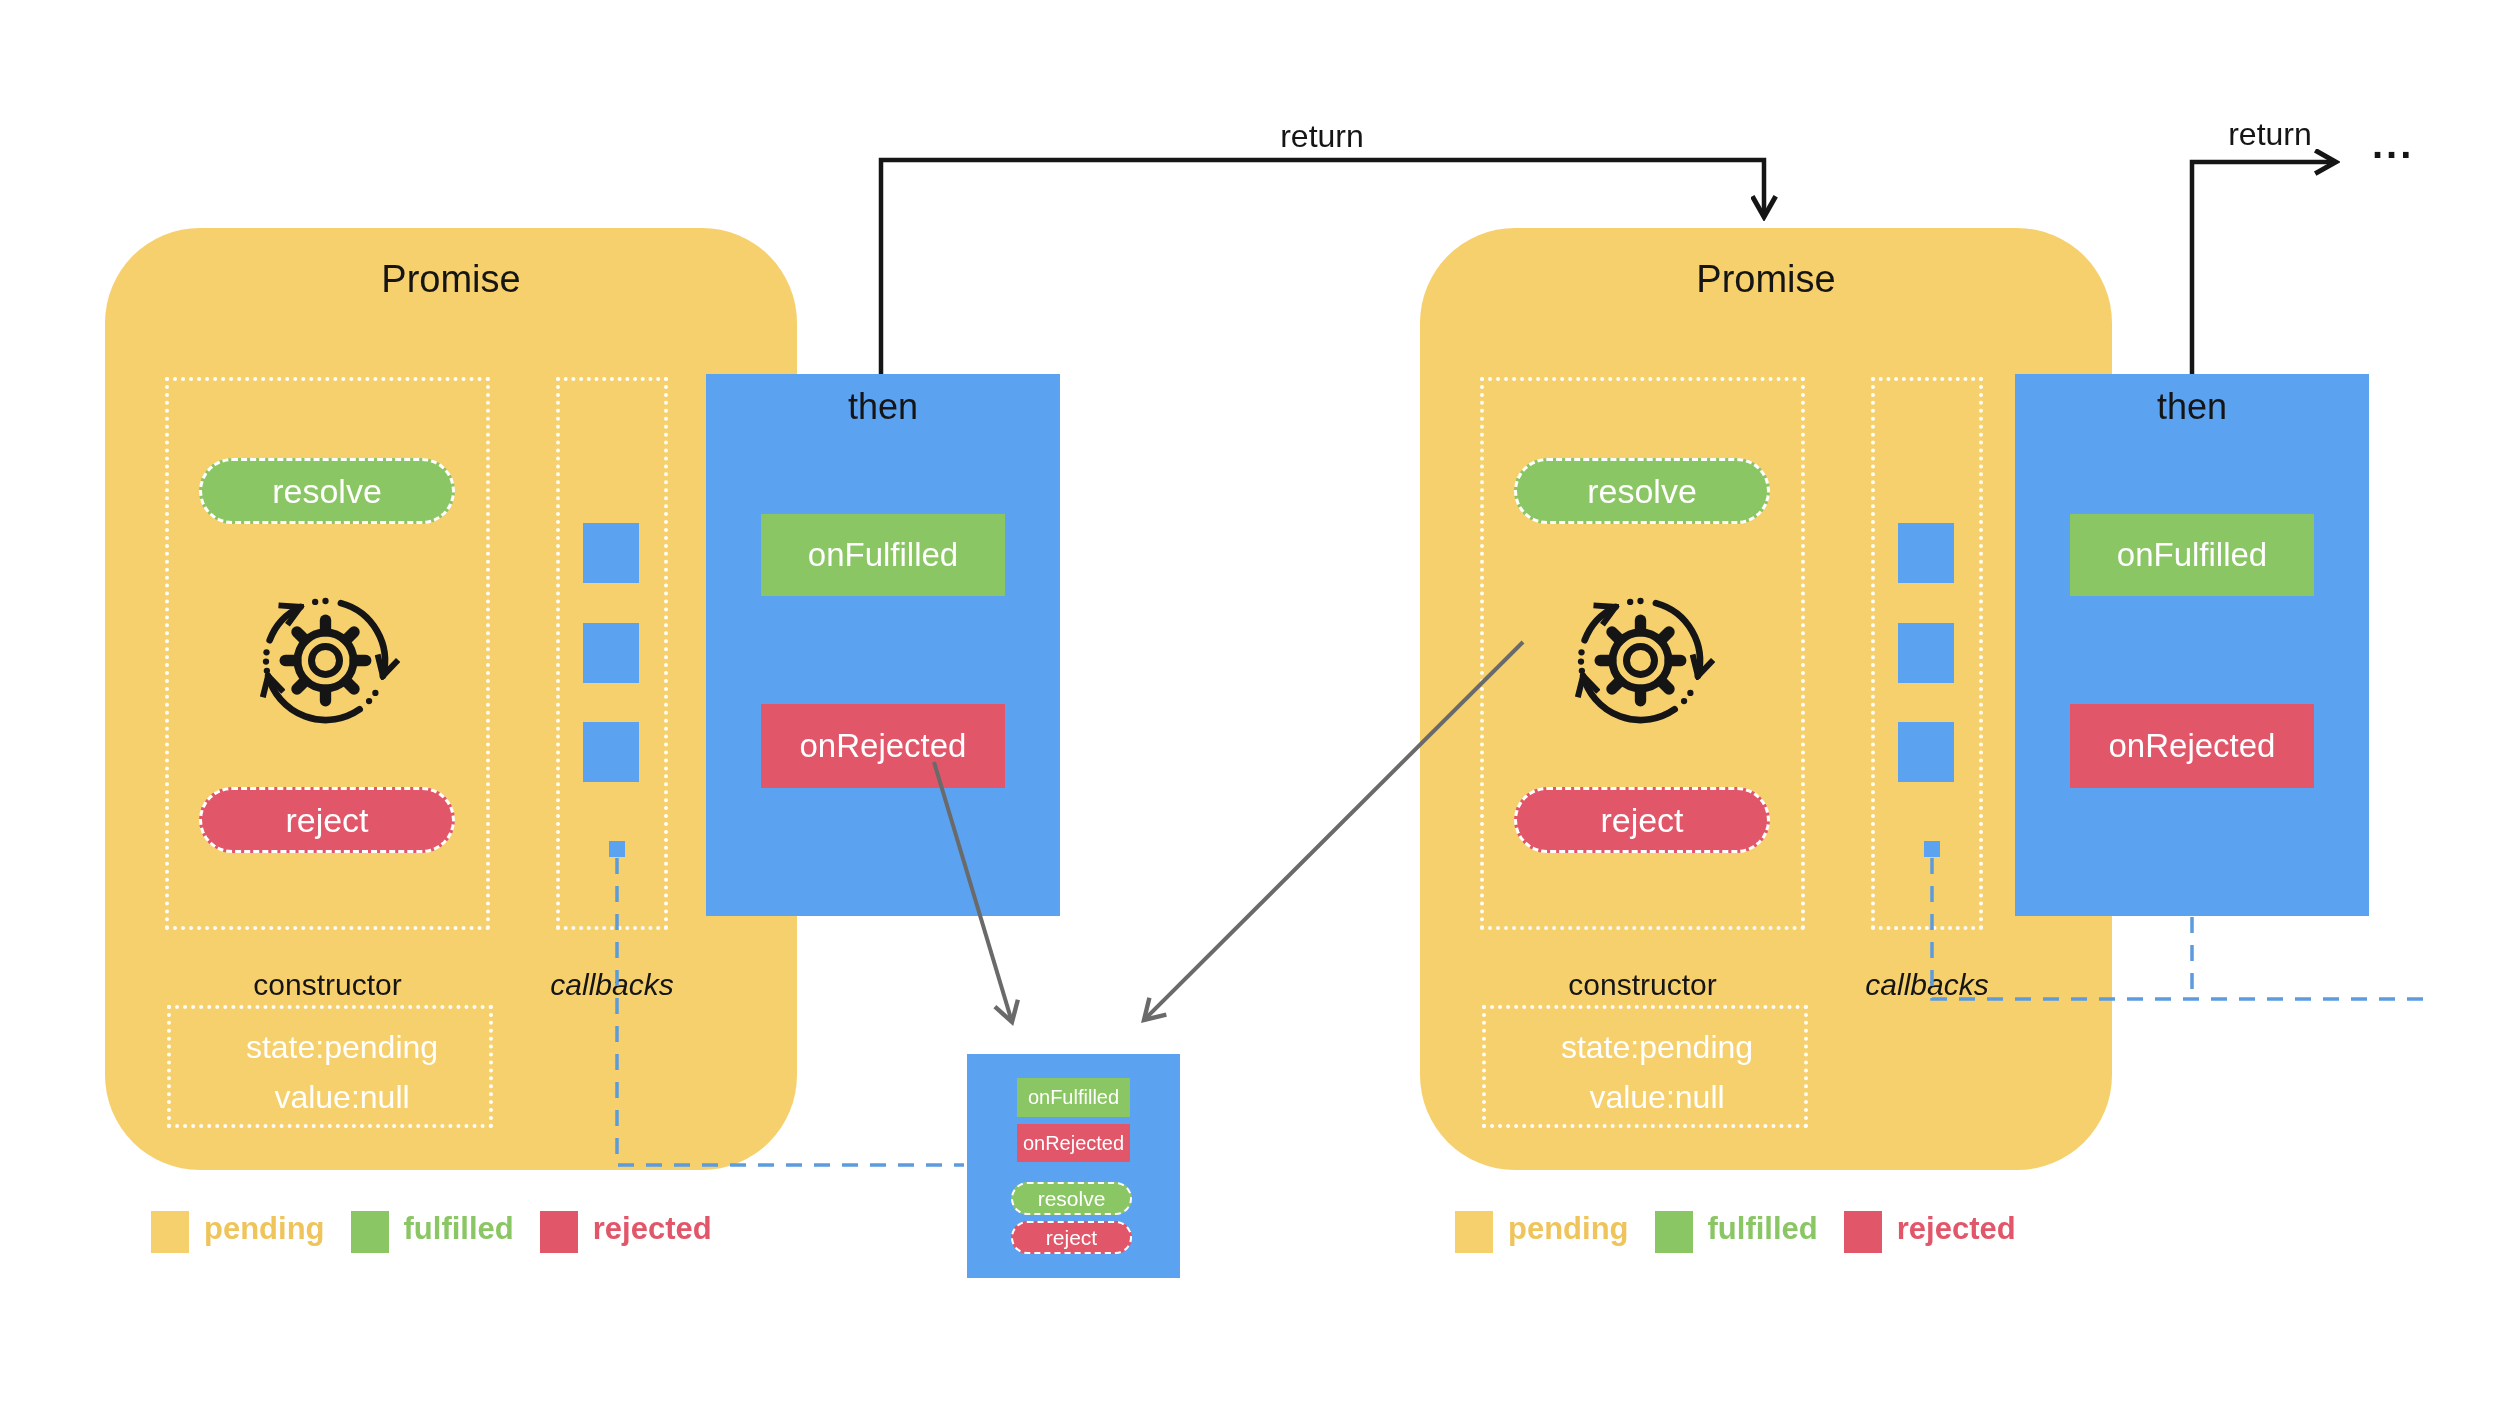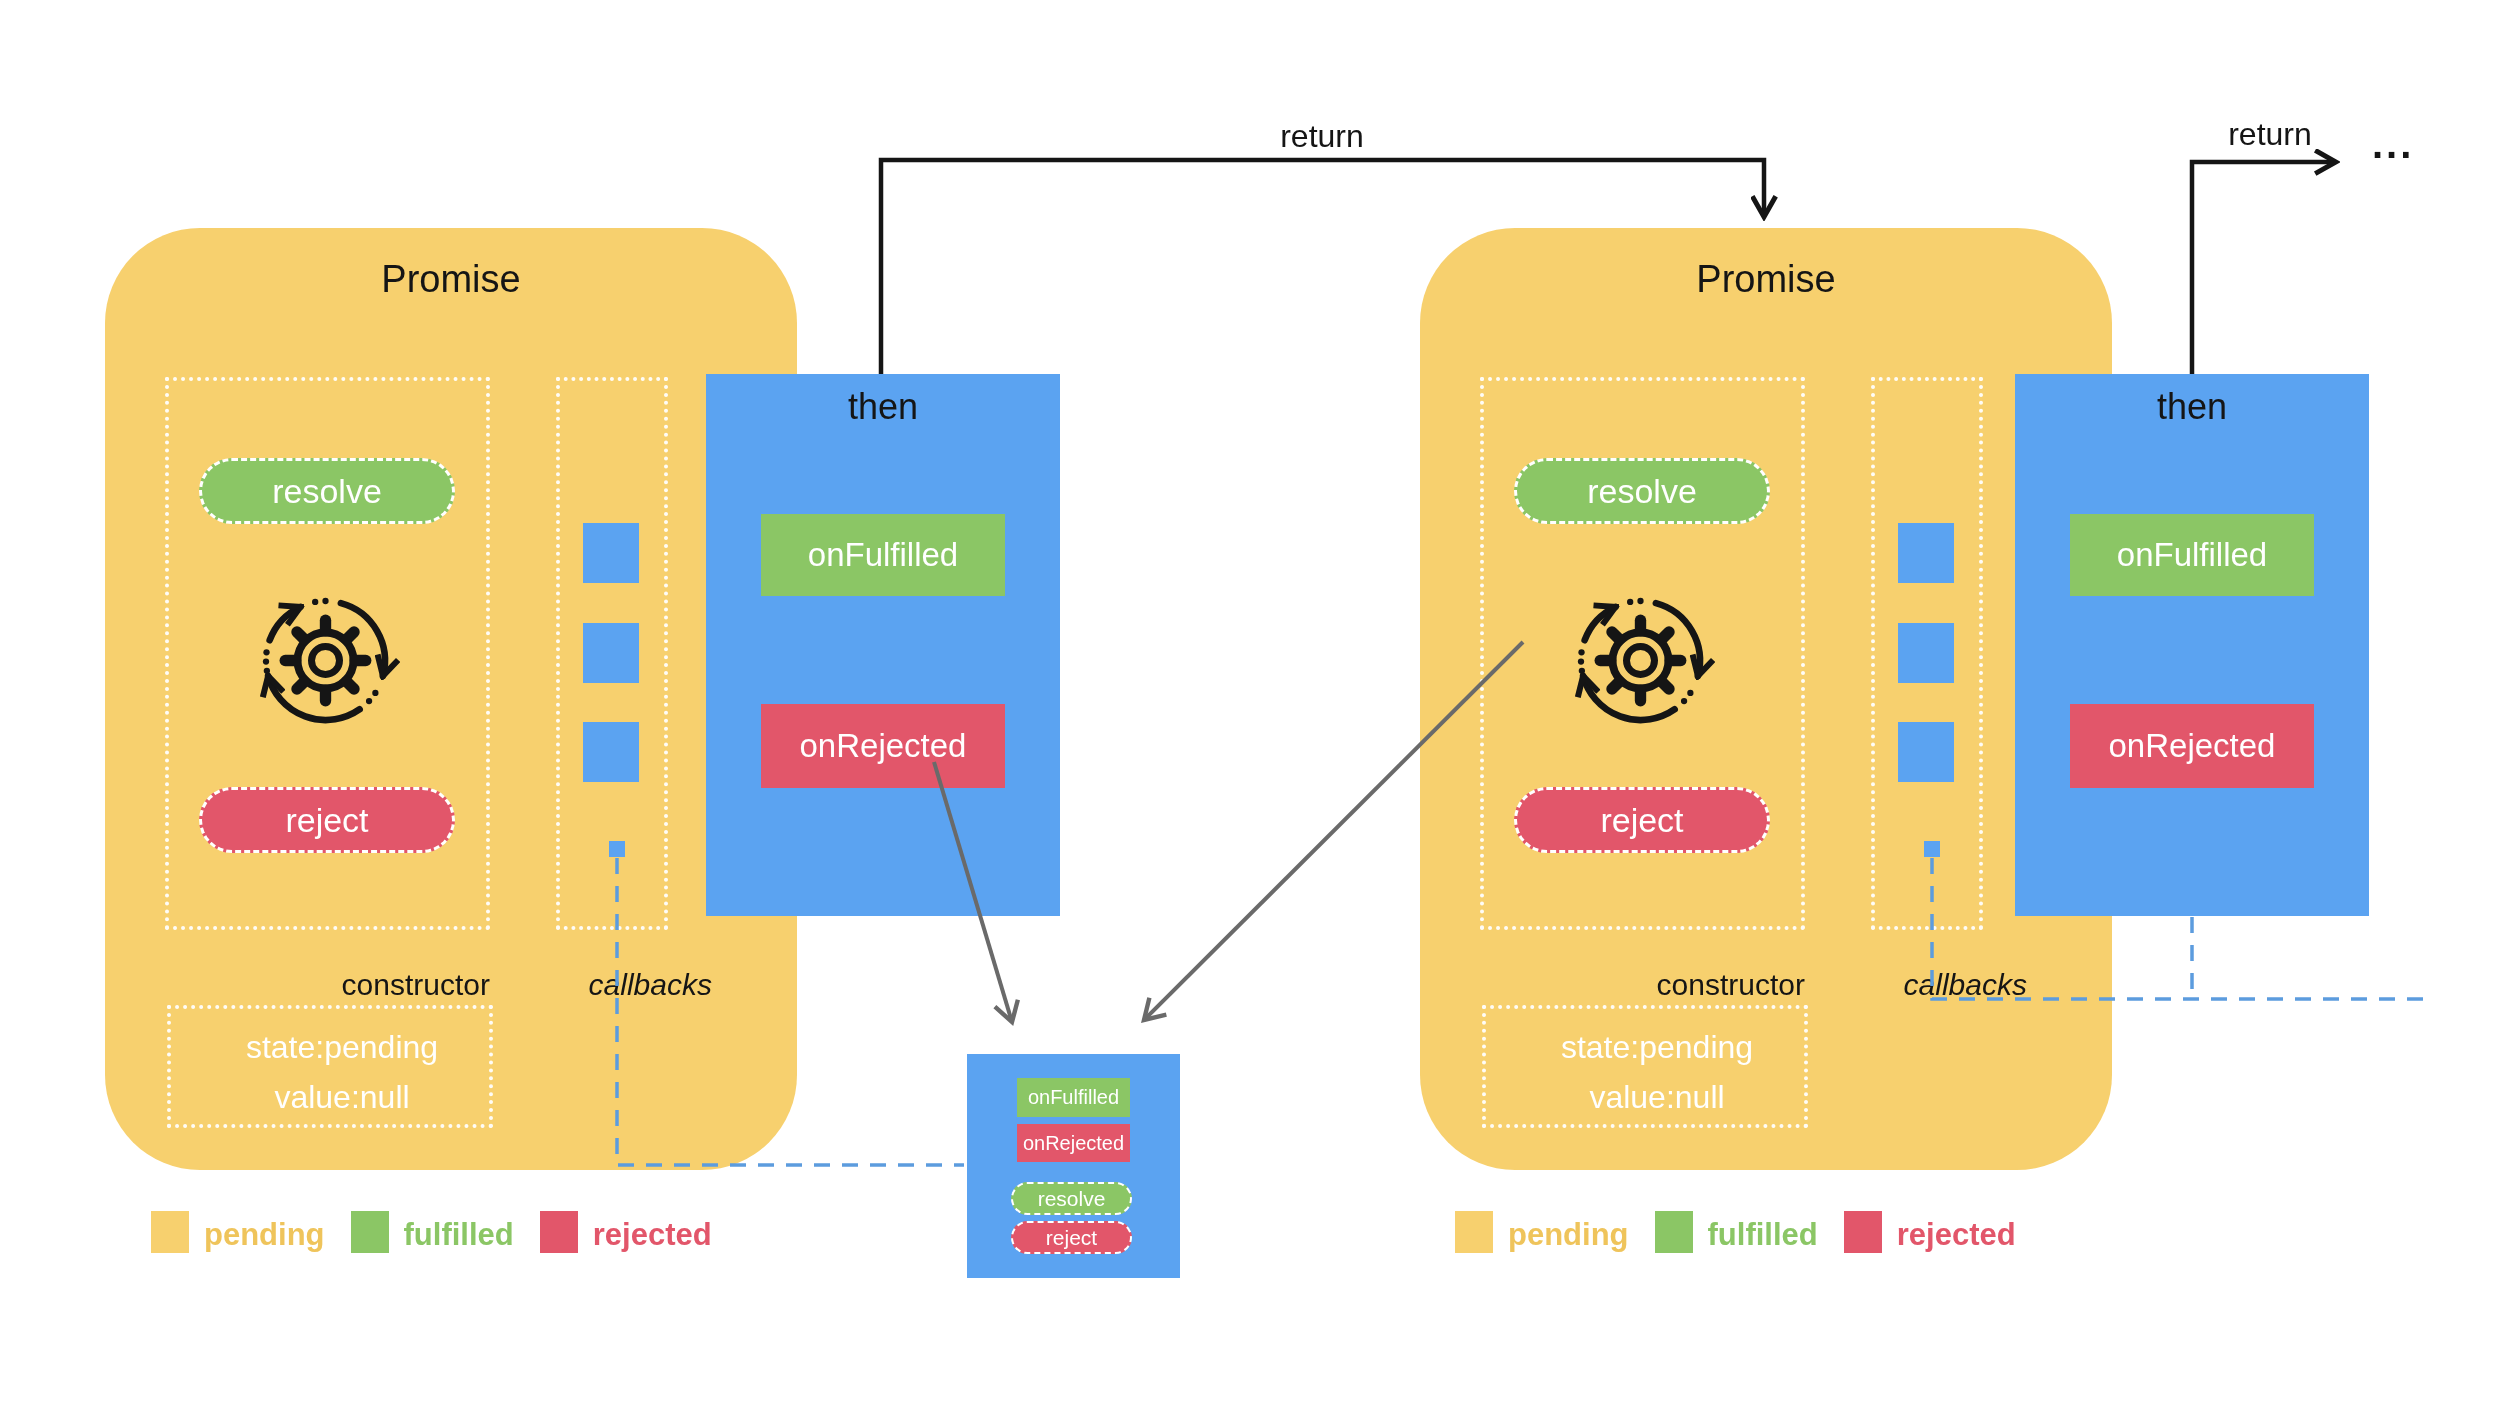--- a/index.html
+++ b/index.html
@@ -17,21 +17,21 @@
   .promise-card.right{left:1420px;}
   .promise-title{position:absolute;top:30px;left:0;width:100%;text-align:center;font-size:38px;color:var(--ink);}
   .dotted-region{position:absolute;border:4px dotted rgba(255,255,255,.95);}
   .ctor-region{left:60px;top:149px;width:325px;height:553px;}
   .cb-region{left:451px;top:149px;width:112px;height:553px;}
   .pill{position:absolute;left:94px;width:256px;height:66px;border:3px dashed #fff;border-radius:999px;
         display:flex;align-items:center;justify-content:center;color:#fff;font-size:34px;}
   .pill.resolve{top:230px;background:var(--success-green);}
   .pill.reject{top:559px;background:var(--error-red);}
   .gear{position:absolute;left:133px;top:345px;width:175px;height:175px;}
-  .region-label{position:absolute;top:740px;text-align:right;font-size:30px;color:var(--ink);}
+  .region-label{position:absolute;top:740px;text-align:center;font-size:30px;color:var(--ink);}
   .ctor-label{left:60px;width:325px;}
   .cb-label{left:407px;width:200px;font-style:italic;}
   .state-box{position:absolute;left:62px;top:777px;width:326px;height:123px;border:4px dotted rgba(255,255,255,.95);
              padding:13px 0 0 24px;color:#fff;font-size:32px;line-height:50px;text-align:center;}
   .slot{position:absolute;left:478px;width:56px;height:60px;background:var(--block-blue);}
   .slot.s1{top:295px;} .slot.s2{top:395px;} .slot.s3{top:494px;}
   .slot.small{left:504px;top:613px;width:16px;height:16px;}
 
   .then-card{position:absolute;top:374px;width:354px;height:542px;background:var(--block-blue);}
   .then-card.left{left:706px;}
@@ -51,21 +51,21 @@
   .micro-pill.reject{top:167px;background:var(--error-red);}
 
   .return-label{position:absolute;width:300px;text-align:center;font-size:32px;color:var(--ink);}
   .return-label.top{left:1172px;top:118px;}
   .return-label.right{left:2120px;top:116px;}
   .ellipsis{position:absolute;left:2372px;top:122px;font-size:40px;font-weight:bold;letter-spacing:3px;color:var(--ink);}
 
   .legend{position:absolute;top:1211px;display:flex;align-items:center;gap:26px;}
   .legend.left{left:151px;}
   .legend.right{left:1455px;}
-  .legend-item{display:flex;align-items:flex-end;gap:15px;}
+  .legend-item{display:flex;align-items:flex-start;gap:15px;}
   .swatch{width:38px;height:42px;display:inline-block;}
   .legend-label{font-size:31px;font-weight:bold;}
 
   svg.overlay{position:absolute;left:0;top:0;pointer-events:none;}
   .ink-stroke{stroke:var(--ink);}
   .gray-stroke{stroke:var(--arrow-gray);}
   .dash-stroke{stroke:var(--dashed-blue);}
   .gearstroke{stroke:var(--ink);}
 </style>
 </head>

